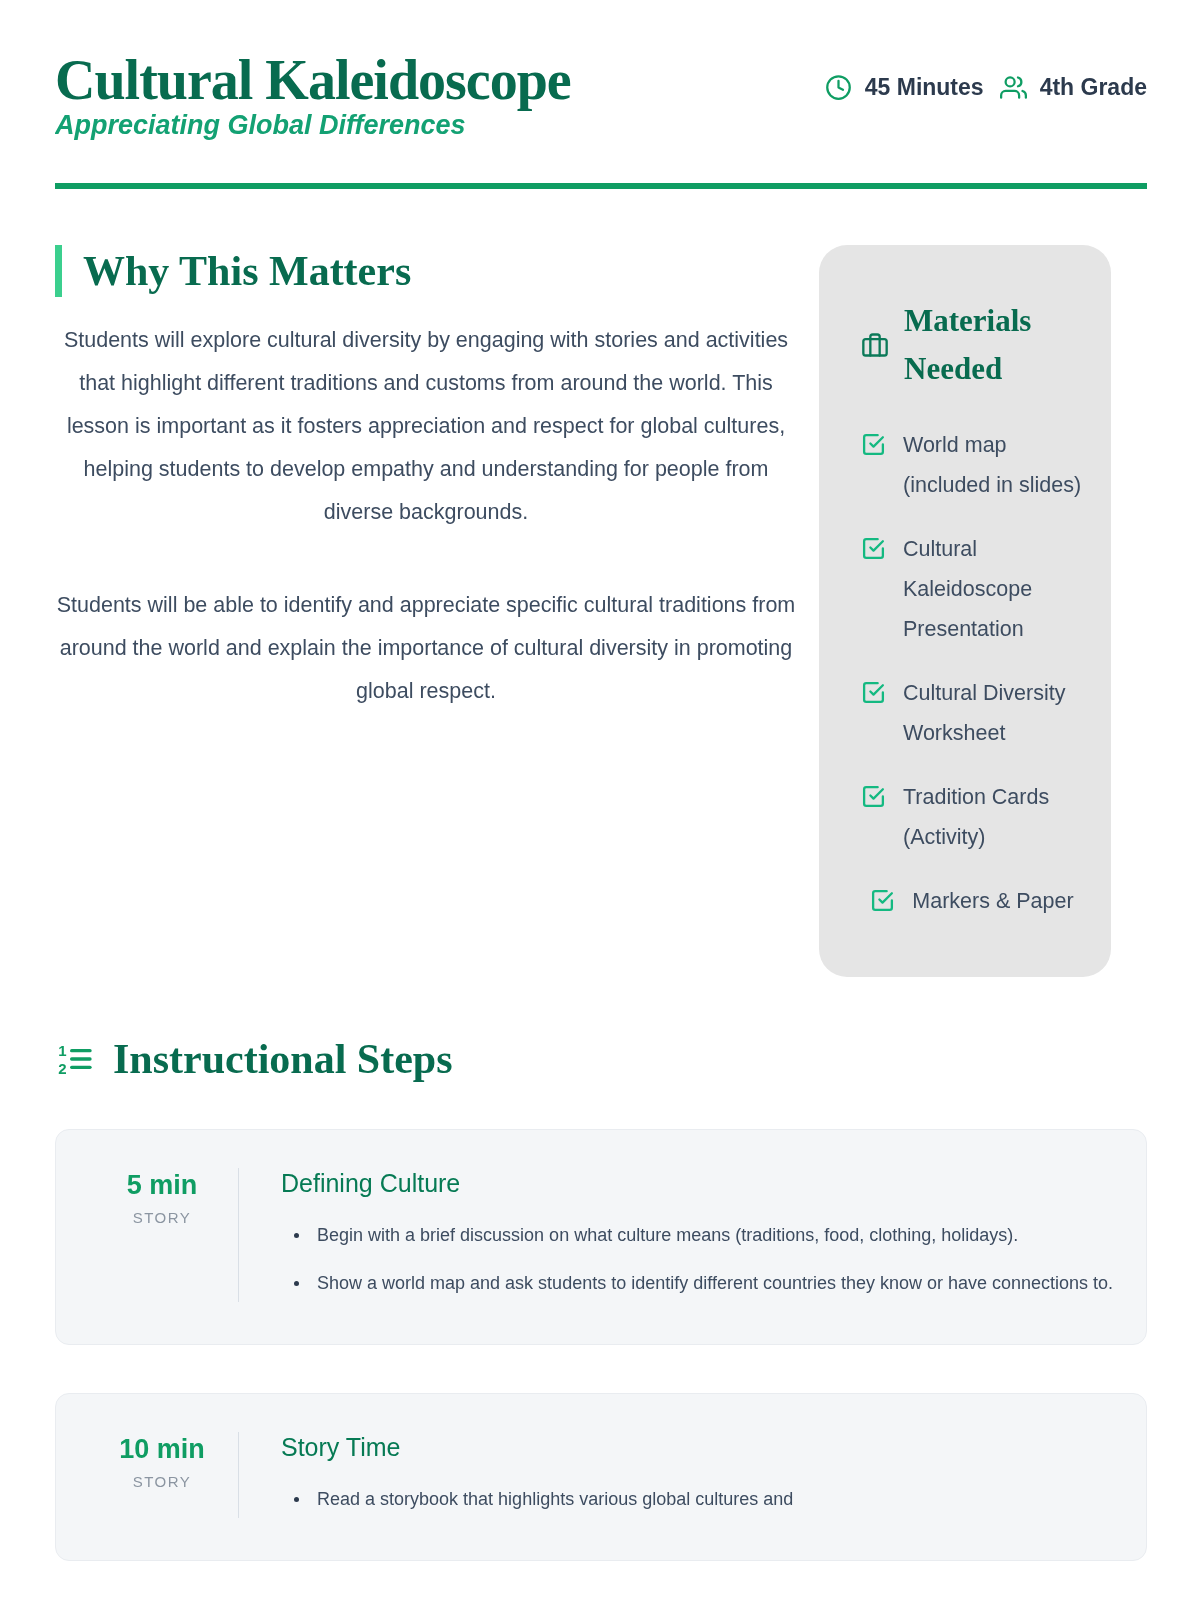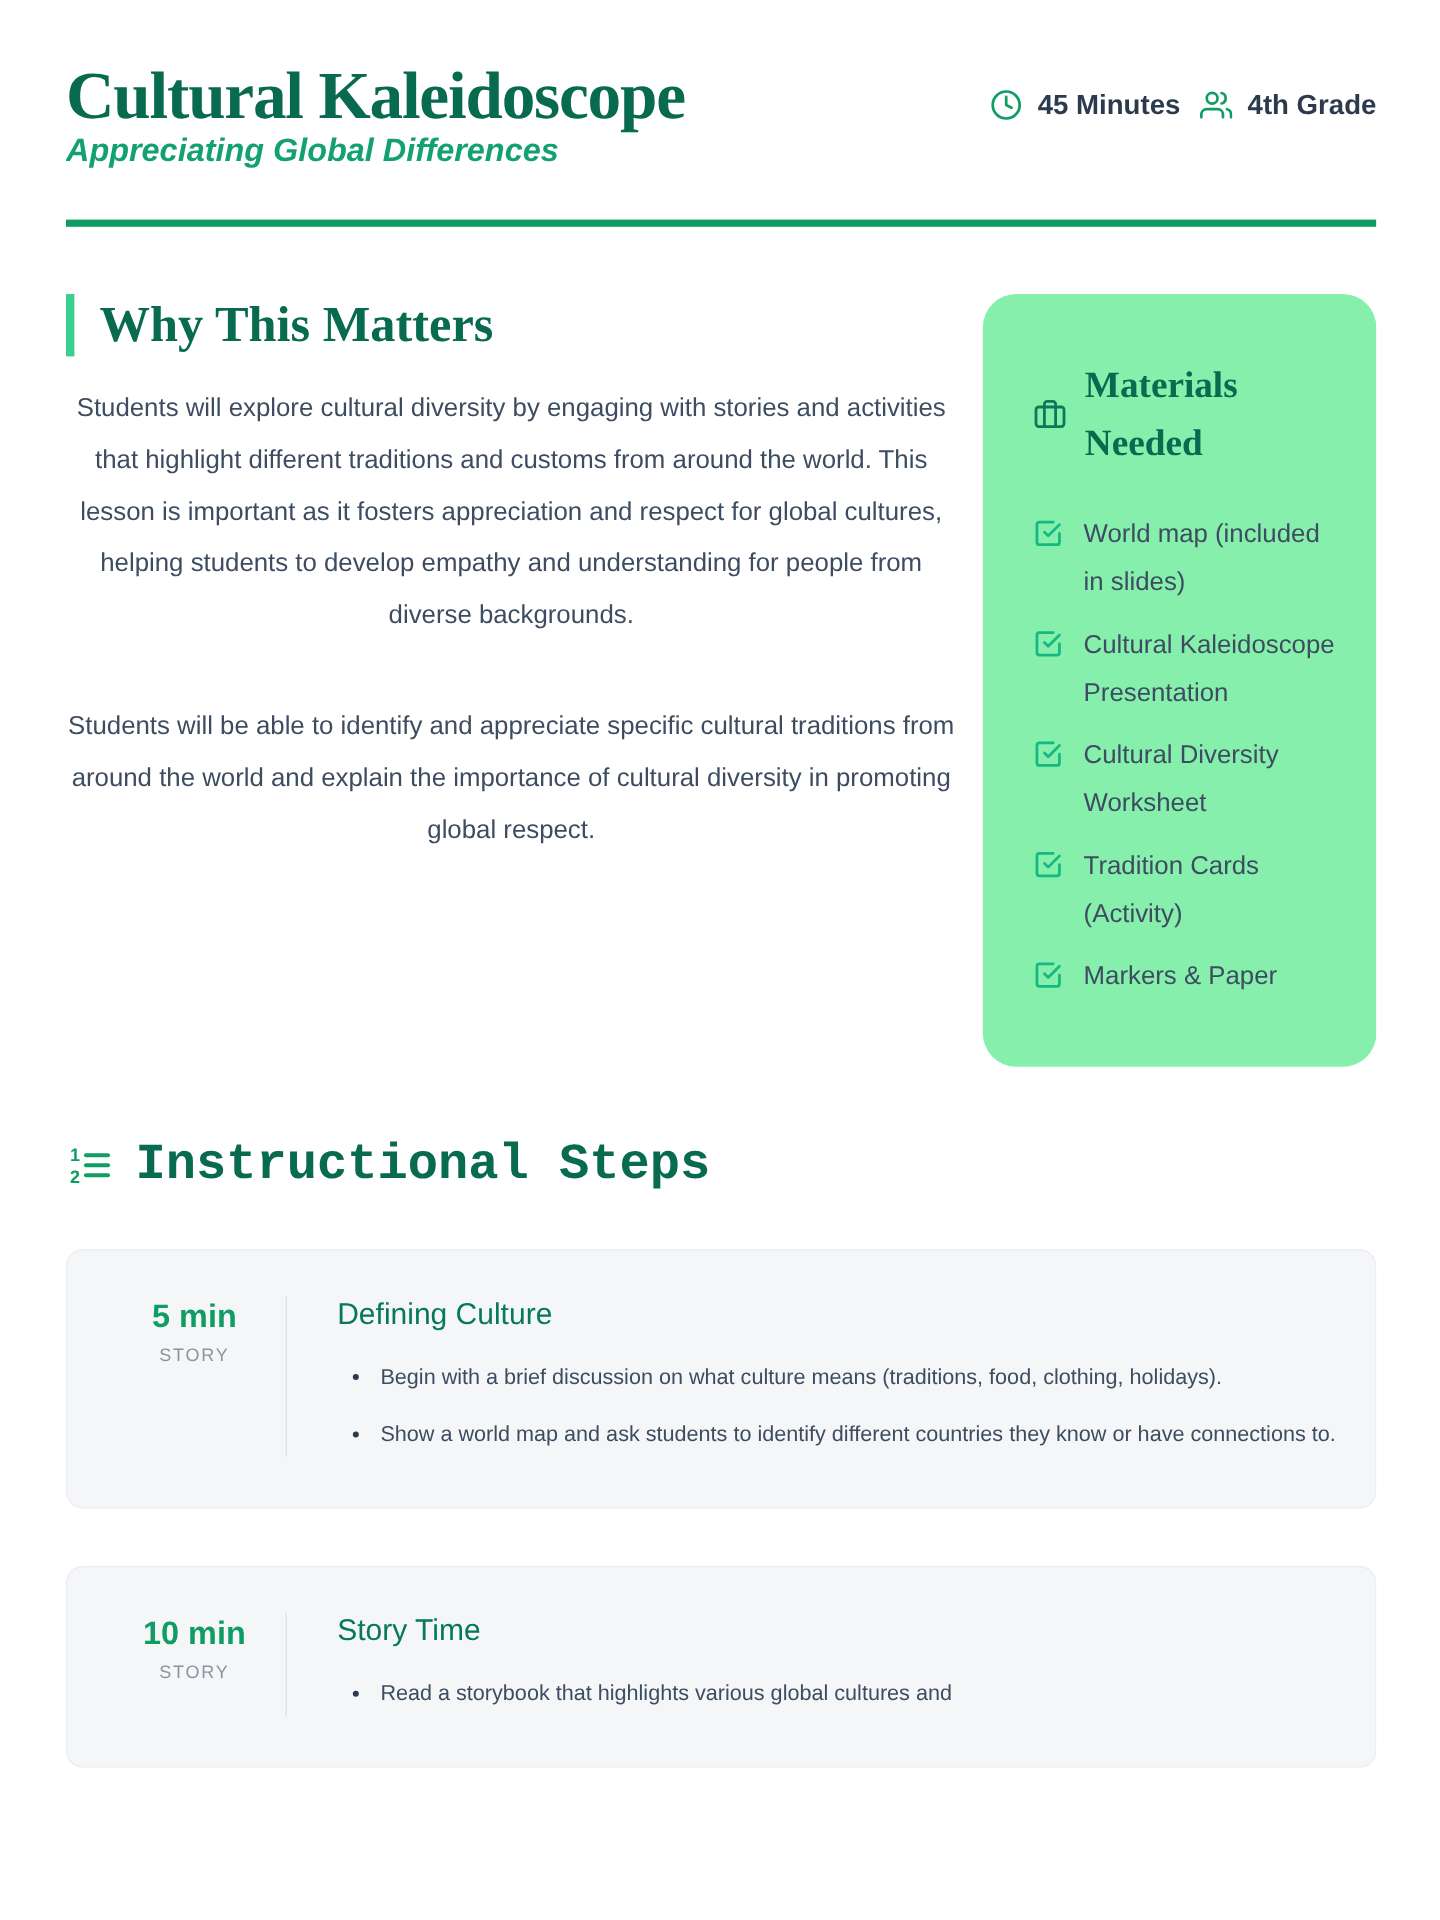--- a/index.html
+++ b/index.html
@@ -34,41 +34,41 @@
   .sec-head { display: flex; align-items: center; }
   .sec-bar { width: 7px; height: 52px; background: #3bcf8e; margin-right: 21px; flex: none; }
   .sec-title {
     font-family: "Liberation Serif", "DejaVu Serif", serif;
     font-size: 42px; font-weight: 700; color: #086b4f; line-height: 1.1;
   }
   .body-text { margin-top: 22px; font-size: 21.5px; line-height: 43px; color: #3d4c60; text-align: center; }
 
   
   .materials {
-    flex: none; width: 328px; background: #86efac; border-radius: 28px;
+    flex: none; width: 292px; background: #e5e5e5; border-radius: 28px;
     padding: 52px 28px 56px 42px;
   }
   .mat-head { display: flex; align-items: center; gap: 15px; }
   .mat-head svg { flex: none; display: block; }
   .mat-title {
     font-family: "Liberation Serif", "DejaVu Serif", serif;
     font-size: 31px; font-weight: 700; color: #086b4f; line-height: 48px;
   }
   .mat-list { list-style: none; margin-top: 32px; }
   .mat-item { display: flex; align-items: flex-start; gap: 17px; }
-  .mat-item + .mat-item { margin-top: 12px; }
+  .mat-item + .mat-item { margin-top: 24px; justify-content: center; }
   .mat-item svg { flex: none; margin-top: 7px; display: block; }
   .mat-item-label { font-size: 21.5px; line-height: 40px; color: #3d4c60; }
 
   
   .steps { margin-top: 58px; }
   .steps-head { display: flex; align-items: center; gap: 18px; }
   .steps-head svg { display: block; }
   .steps-title {
-    font-family: Liberation Mono, monospace;
+    font-family: Liberation Serif, serif;
     font-size: 42px; font-weight: 700; color: #086b4f; text-align: center;
   }
   .step-card {
     margin-top: 46px; background: #f4f6f8; border: 1px solid #e9ecf0; border-radius: 14px;
     padding: 36px 30px 40px 30px; display: flex; align-items: stretch;
   }
   .step-card + .step-card { margin-top: 48px; }
   .step-left { flex: none; width: 152px; text-align: center; padding-top: 4px; }
   .step-duration { font-size: 27px; font-weight: 700; color: #0f9d63; }
   .step-tag { margin-top: 8px; font-size: 15px; letter-spacing: 1.5px; color: #8b95a1; }

